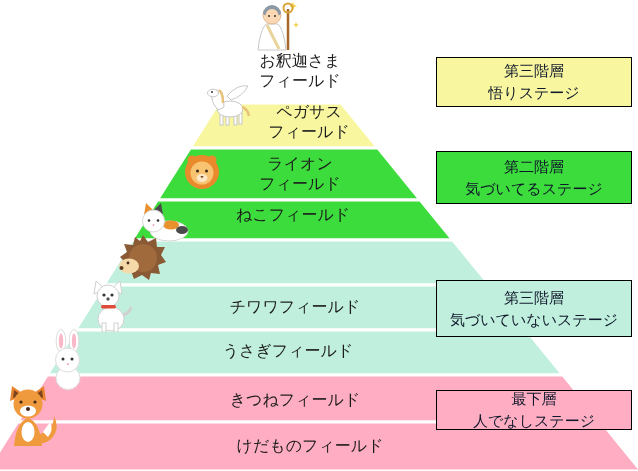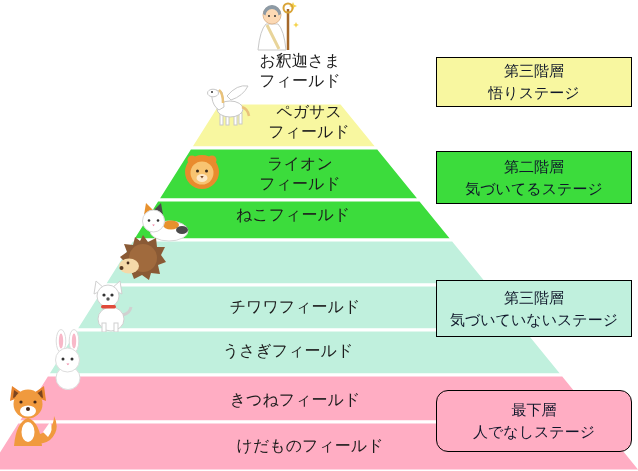--- a/index.html
+++ b/index.html
@@ -81,21 +81,21 @@
     <span>悟りステージ</span>
   </div>
   <div class="tier-box" style="top: 151px; height: 53px; background-color: rgb(60, 220, 60);">
     <span>第二階層</span>
     <span>気づいてるステージ</span>
   </div>
   <div class="tier-box" style="top: 280px; height: 57px; background-color: rgb(192, 240, 221);">
     <span>第三階層</span>
     <span>気づいていないステージ</span>
   </div>
-  <div class="tier-box" style="top: 390px; height: 62px; background-color: rgb(255, 173, 195); border-radius: 12px;">
+  <div class="tier-box" style="top: 390px; height: 40px; background-color: rgb(255, 173, 195);">
     <span>最下層</span>
     <span>人でなしステージ</span>
   </div>
 
   <svg class="animal" style="left:246px; top:0;" width="54" height="52" viewBox="0 0 54 52">
     <path d="M47 2 l1.2 2.8 2.8 1.2 -2.8 1.2 -1.2 2.8 -1.2 -2.8 -2.8 -1.2 2.8 -1.2 Z" fill="#f5d44e"></path>
     <path d="M50 22 l0.9 2 2 0.9 -2 0.9 -0.9 2 -0.9 -2 -2 -0.9 2 -0.9 Z" fill="#f5d44e"></path>
     <line x1="42" y1="9" x2="42" y2="50" stroke="#a5682a" stroke-width="2.5"></line>
     <circle cx="42" cy="8" r="4.5" fill="none" stroke="#d9a437" stroke-width="2"></circle>
     <path d="M12 50 Q14 30 20 24 L32 24 Q38 30 40 50 Z" fill="#ffffff" stroke="#c8c8c8"></path>

